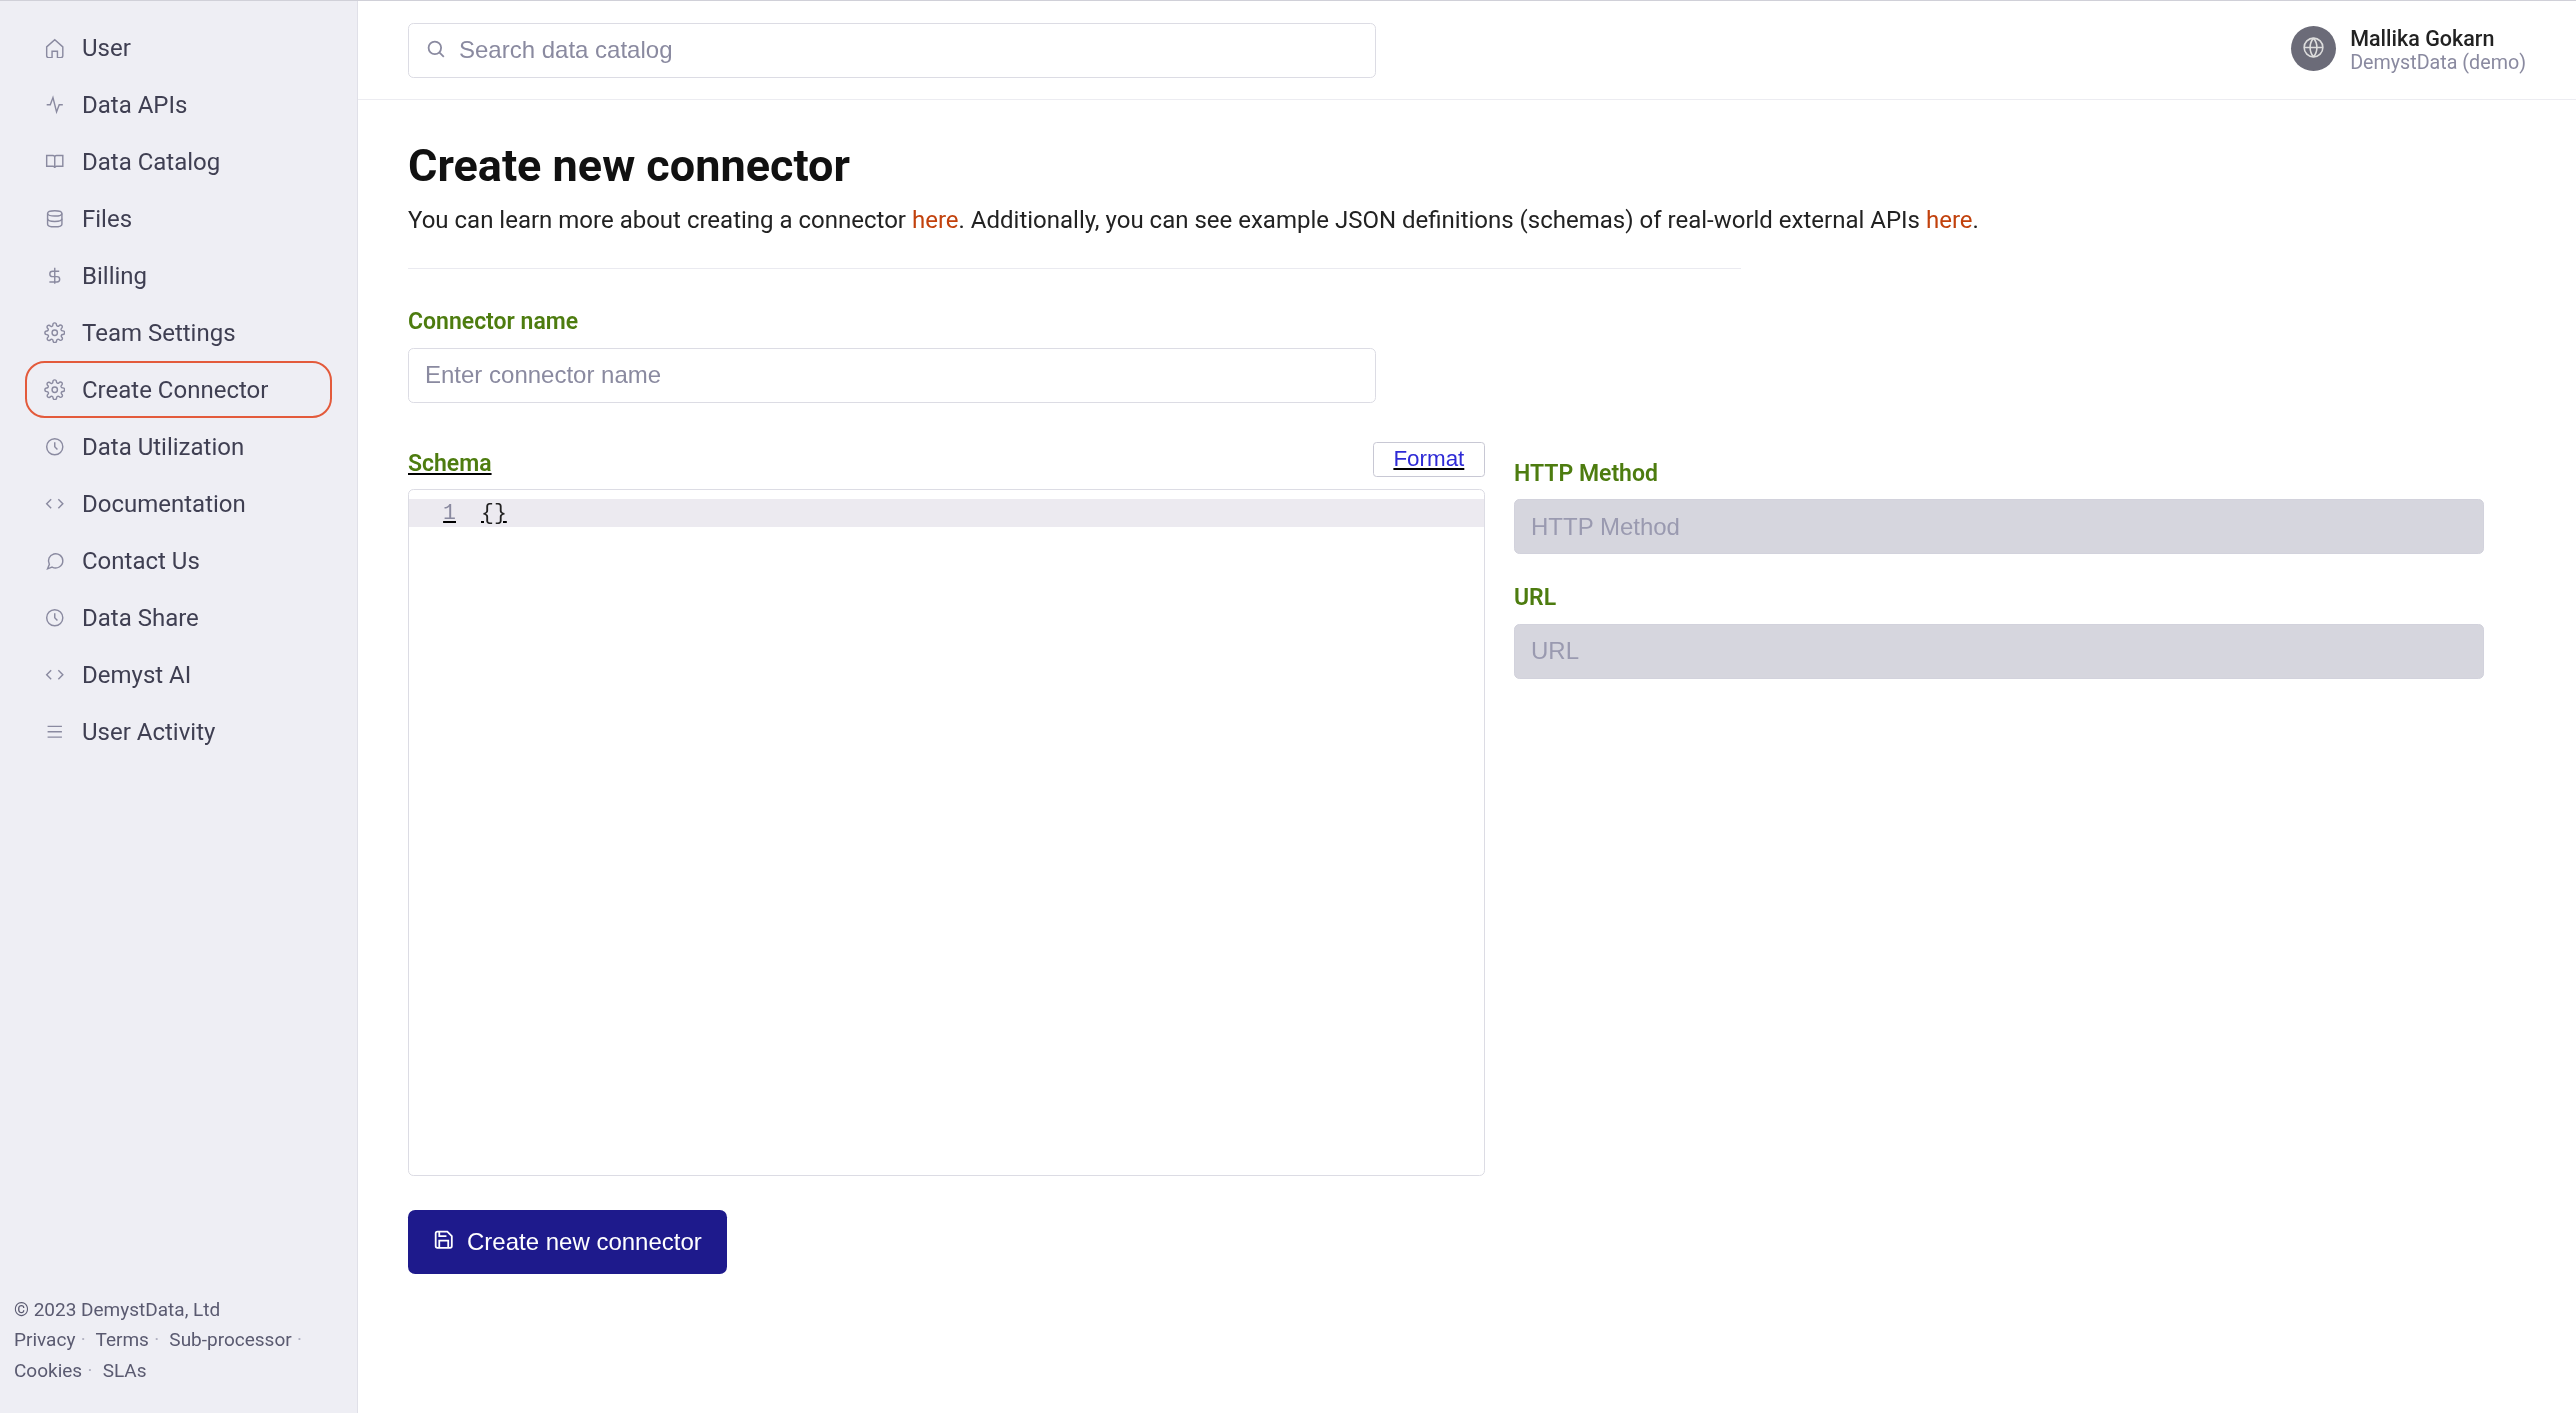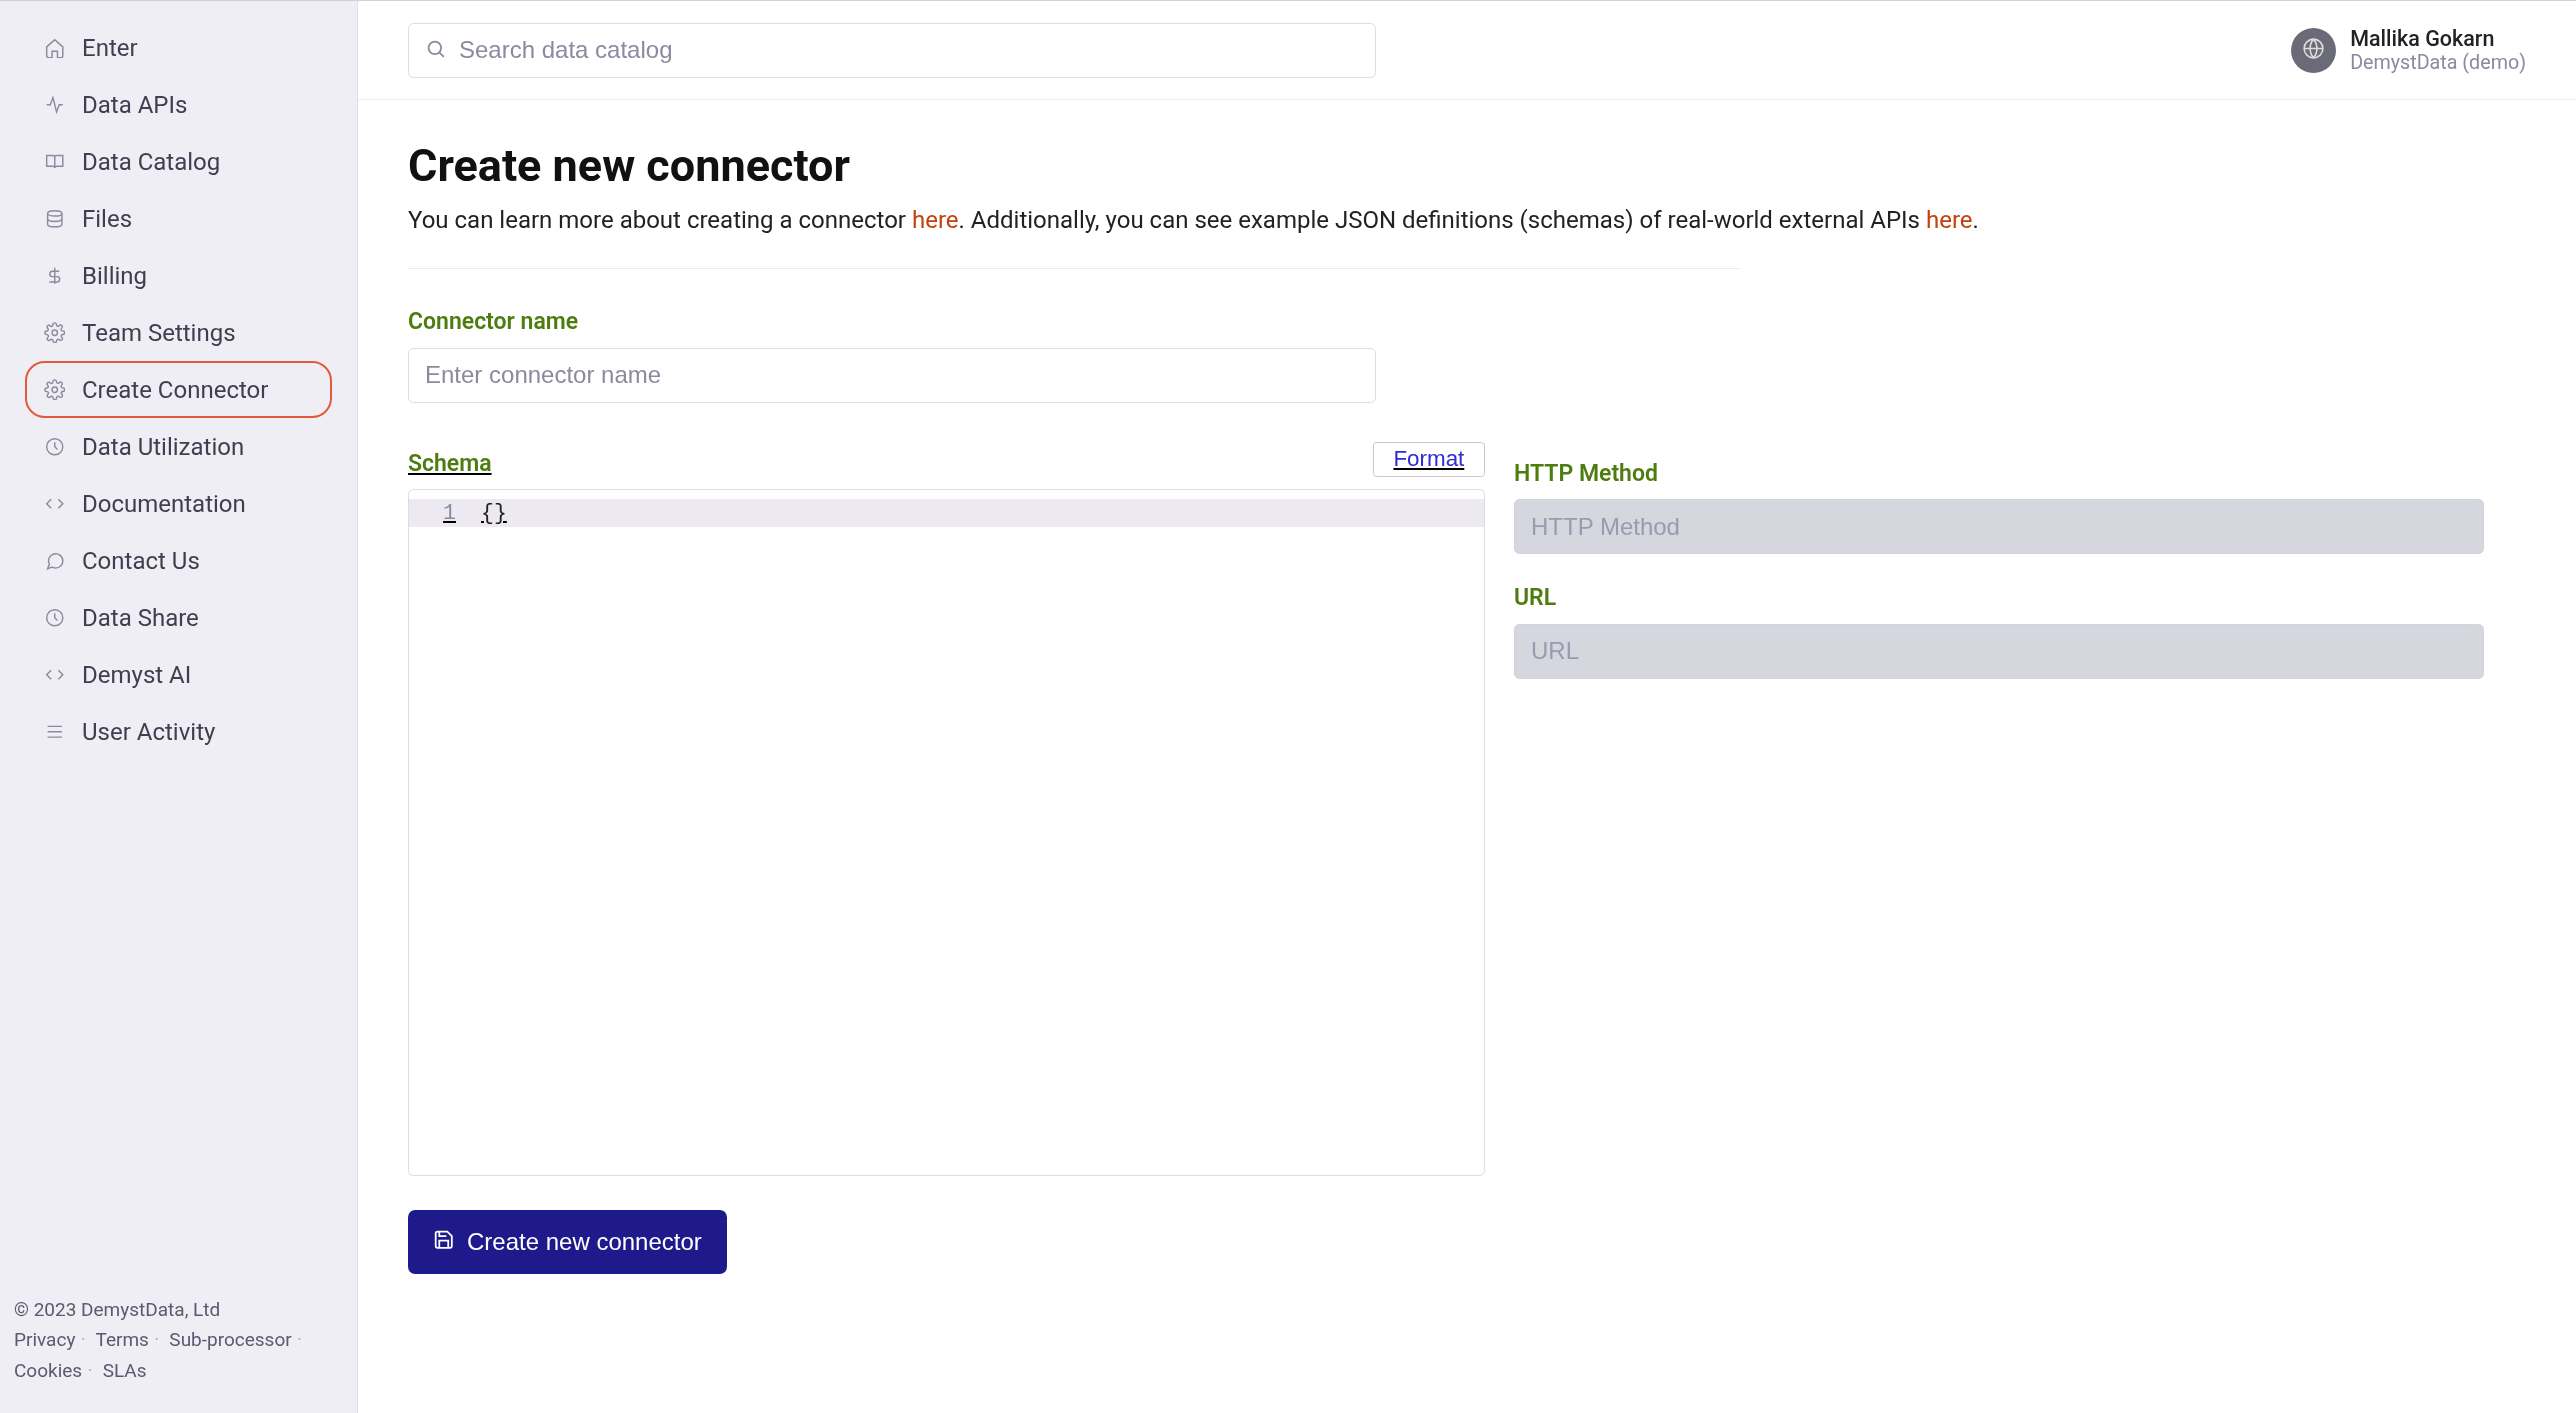--- a/index.html
+++ b/index.html
@@ -133,21 +133,20 @@
       font-size: 24px;
       flex: 1;
       color: #333;
     }
     .search-input::placeholder {
       color: #8a8aa0;
     }
     .user-block {
       margin-left: auto;
       display: flex;
-      align-items: center;
       gap: 14.3px;
     }
     .avatar {
       width: 45px;
       height: 45px;
       border-radius: 50%;
       background: #6b6b78;
       display: flex;
       align-items: center;
       justify-content: center;
@@ -310,21 +309,21 @@
 
   <aside class="sidebar">
 
     <ul class="nav-list">
       <li class="nav-item">
         <span class="nav-icon">
             <svg viewBox="0 0 24 24">
               <path d="M3 11l9-8 9 8v10a2 2 0 01-2 2h-4v-7h-6v7H5a2 2 0 01-2-2z"></path>
             </svg>
           </span>
-        <span>Enter</span>
+        <span>User</span>
       </li>
       <li class="nav-item">
         <span class="nav-icon">
             <svg viewBox="0 0 24 24">
               <path d="M3 12h4l3-8 4 16 3-8h4"></path>
             </svg>
           </span>
         <span>Data APIs</span>
       </li>
       <li class="nav-item">

